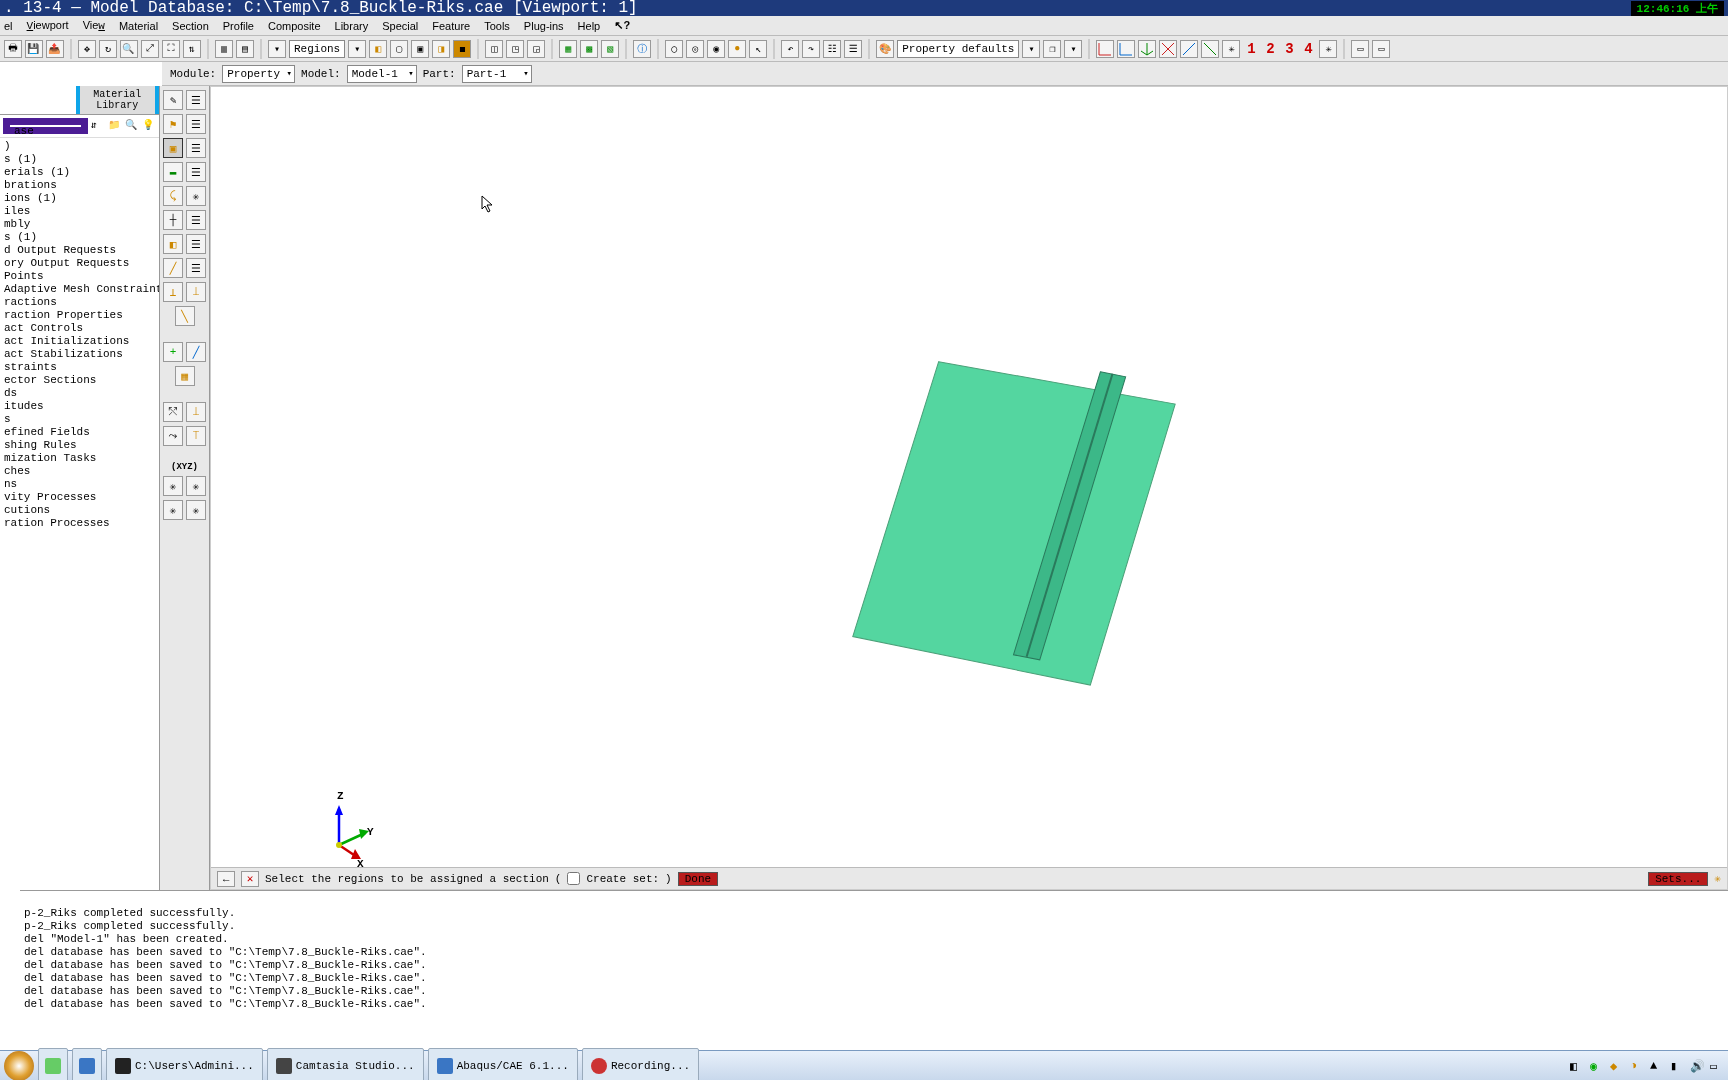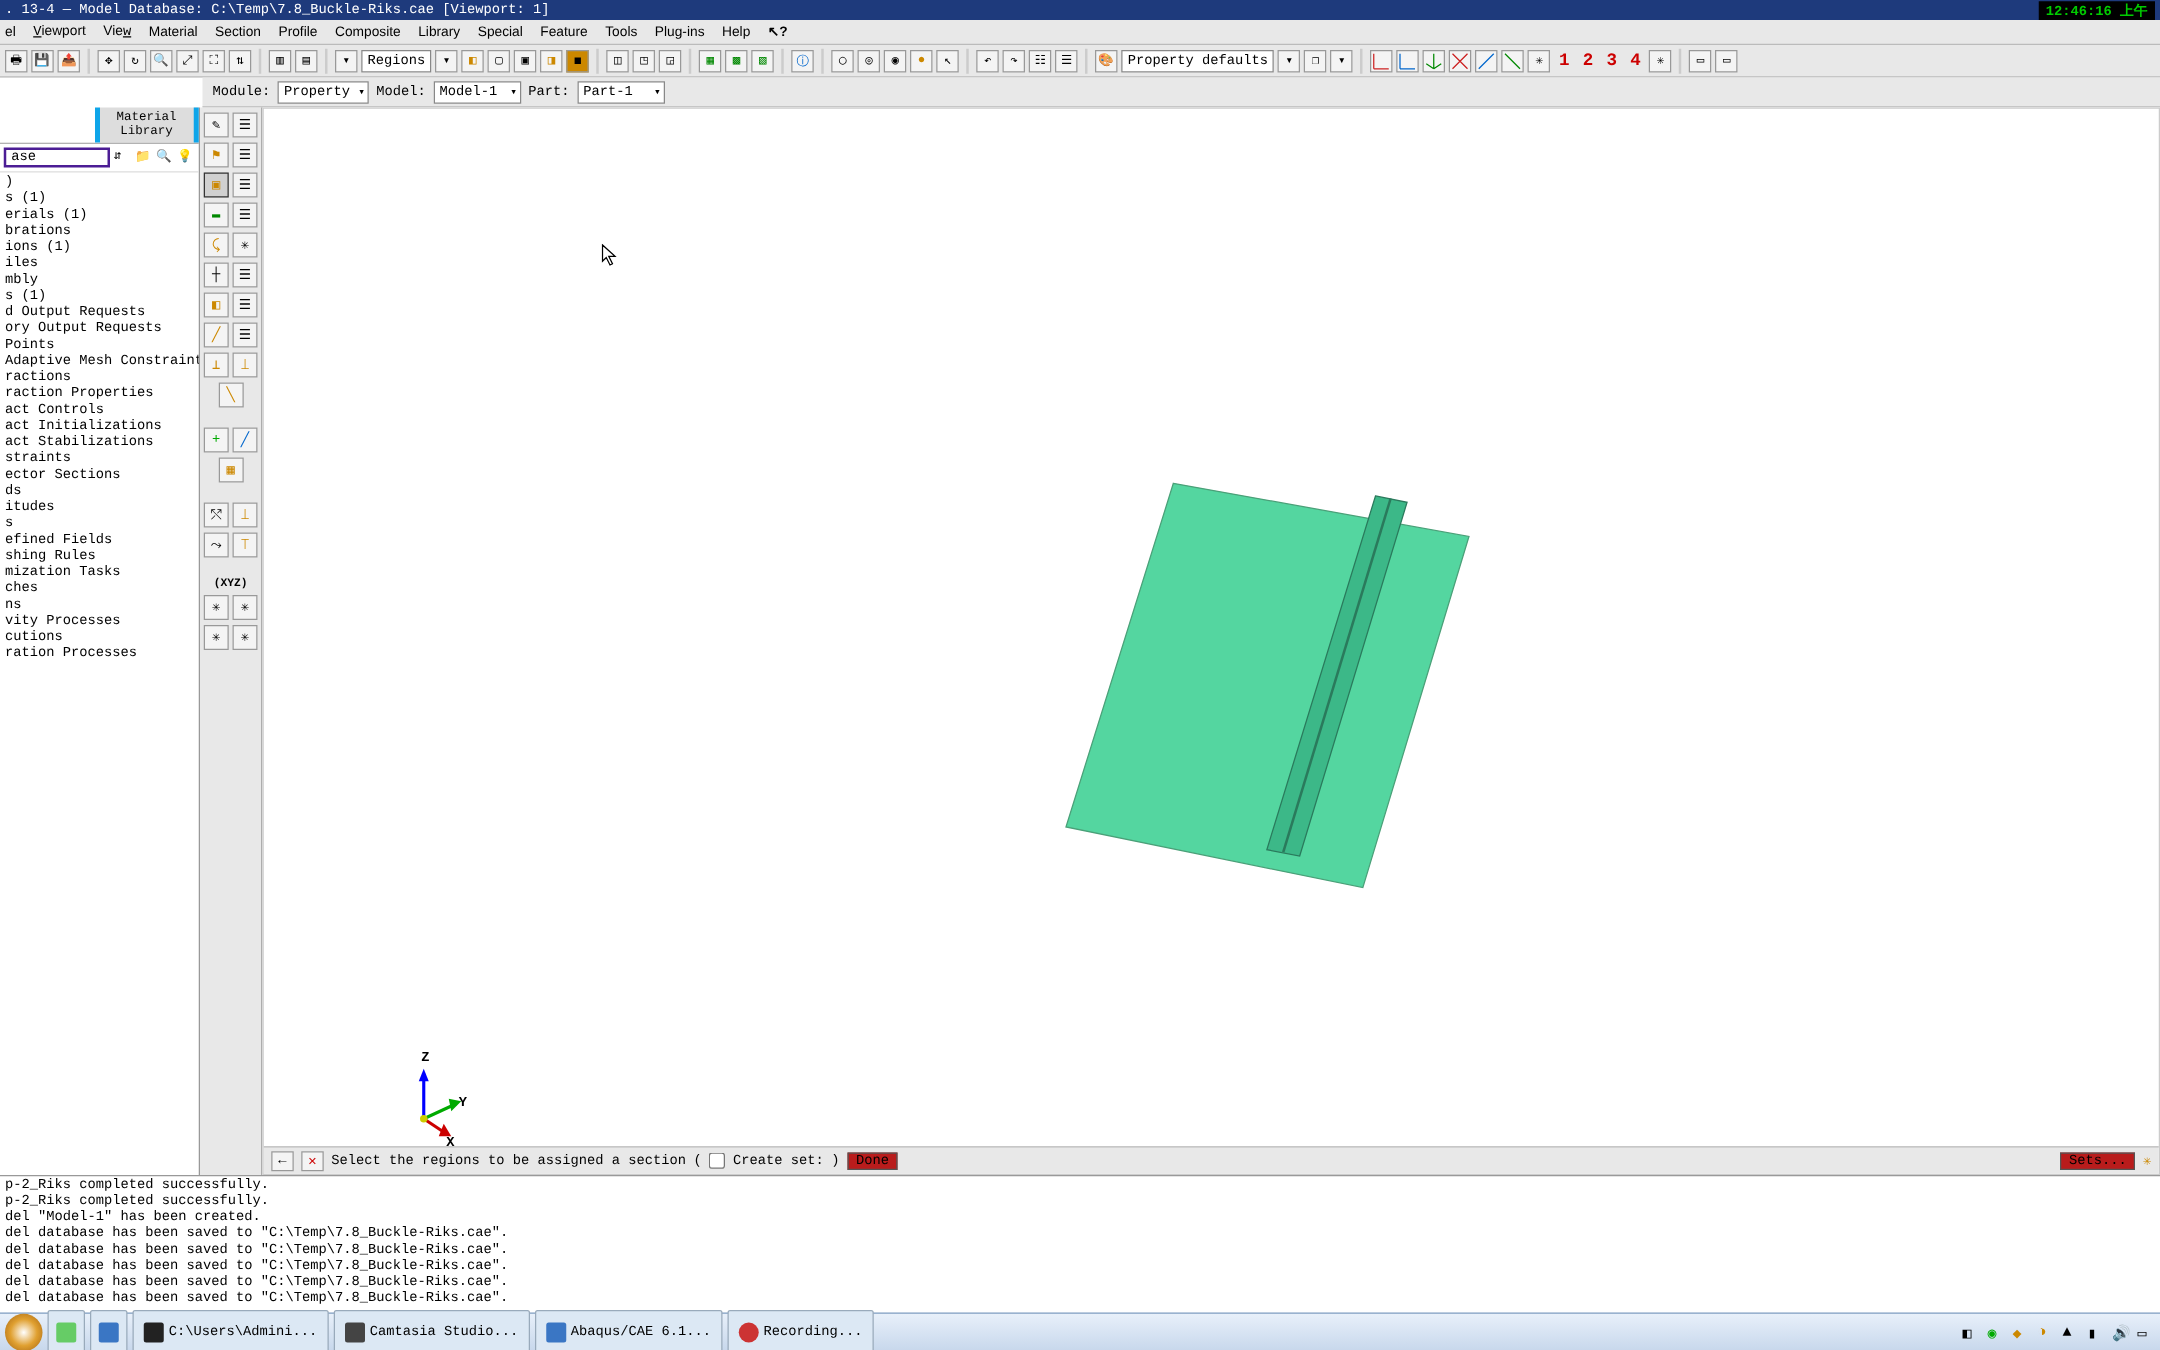--- a/index.html
+++ b/index.html
@@ -1,20 +1,20 @@
 <!DOCTYPE html>
 <html><head>
 <meta charset="utf-8">
 <style>
 * { margin: 0; padding: 0; box-sizing: border-box; font-family: "Courier New", monospace; font-size: 11px; }
 body { background: #fff; width: 1728px; height: 1080px; overflow: hidden; display: flex; flex-direction: column; }
 
 
 .title-bar { background: #1e3a7c; color: #fff; height: 16px; display: flex; align-items: center; padding: 0 4px; justify-content: space-between; }
-.title-bar .title { font-size: 11px; text-align: right; }
+.title-bar .title { font-size: 16px; text-align: right; }
 .title-bar .clock { background: #000; color: #0c0; padding: 0 6px; font-weight: bold; }
 
 
 .menu-bar { background: #e8e8e8; height: 20px; display: flex; align-items: center; padding: 0 4px; border-bottom: 1px solid #bbb; gap: 14px; }
 .menu-bar span { font-family: sans-serif; font-size: 11px; color: #000; cursor: pointer; }
 .menu-bar span u { text-decoration: underline; }
 
 
 .toolbar { background: #e8e8e8; height: 26px; display: flex; align-items: center; padding: 0 4px; border-bottom: 1px solid #bbb; gap: 3px; }
 .tb-icon { width: 18px; height: 18px; border: 1px solid #999; background: #f4f4f4; display: inline-flex; align-items: center; justify-content: center; font-size: 10px; cursor: pointer; }
@@ -30,21 +30,21 @@
 
 
 .main { flex: 1; display: flex; min-height: 0; }
 
 
 .tree-panel { width: 160px; background: #fff; border-right: 1px solid #999; display: flex; flex-direction: column; }
 .tree-tabs { display: flex; border-bottom: 1px solid #999; }
 .tree-tab { flex: 1; text-align: center; padding: 3px 4px; background: #ddd; border-right: 4px solid #0ea5e9; font-size: 10px; cursor: pointer; }
 .tree-tab.active { background: #fff; }
 .tree-top { display: flex; align-items: center; gap: 3px; padding: 3px; border-bottom: 1px solid #ddd; }
-.tree-top .combo-small { flex: 1; border: 2px solid #4c1d95; height: 16px; font-size: 10px; padding: 0 4px; }
+.tree-top .combo-small { flex: 1; border: 7px solid #4c1d95; height: 16px; font-size: 10px; padding: 0 4px; }
 .tree-top .mini-icon { width: 14px; height: 14px; font-size: 10px; cursor: pointer; }
 .tree-body { flex: 1; overflow: hidden; padding: 2px 0 2px 2px; }
 .tree-item { font-size: 11px; color: #000; padding: 0 2px; line-height: 13px; white-space: nowrap; cursor: pointer; }
 
 
 .toolbox { width: 50px; background: #e8e8e8; border-right: 1px solid #999; display: flex; flex-direction: column; align-items: center; padding: 4px 2px; gap: 4px; }
 .tool-row { display: flex; gap: 3px; }
 .tool-btn { width: 20px; height: 20px; border: 1px solid #999; background: #f4f4f4; display: flex; align-items: center; justify-content: center; font-size: 11px; cursor: pointer; }
 .tool-btn.selected { border: 1px solid #333; background: #d0d0d0; }
 .xyz-label { font-size: 9px; font-weight: bold; }
@@ -57,21 +57,21 @@
 
 .triad { position: absolute; left: 106px; bottom: 22px; width: 60px; height: 80px; }
 
 
 .prompt-bar { height: 22px; background: #e8e8e8; border-top: 1px solid #bbb; display: flex; align-items: center; padding: 0 6px; gap: 6px; font-size: 11px; }
 .prompt-bar .nav-btn { width: 18px; height: 16px; border: 1px solid #999; background: #f4f4f4; display: flex; align-items: center; justify-content: center; cursor: pointer; }
 .done-btn { border: 1px solid #555; padding: 0 6px; background: #b91c1c; cursor: pointer; }
 .prompt-bar .spacer { flex: 1; }
 
 
-.log { height: 110px; background: #fff; border-top: 1px solid #999; padding: 1px 4px; overflow: hidden; }
+.log { height: 160px; background: #fff; border-top: 1px solid #999; padding: 16px 4px; overflow: hidden; margin-left: 20px; }
 .log-line { font-size: 11px; color: #000; line-height: 13px; white-space: nowrap; }
 
 
 .taskbar { height: 30px; background: linear-gradient(#e8f0fa, #c8d8ec); border-top: 1px solid #7a9ac0; display: flex; align-items: center; padding: 0 4px; gap: 4px; }
 .tb-item { height: 36px; display: flex; align-items: center; gap: 4px; padding: 0 8px; border: 1px solid #9ab; background: #dce8f4; border-radius: 2px; font-family: sans-serif; font-size: 11px; cursor: pointer; }
 .tb-item .win-icon { width: 16px; height: 16px; background: #888; border-radius: 2px; }
 .start-orb { width: 30px; height: 30px; border-radius: 50%; background: radial-gradient(#fff,#e0a030,#a06010); cursor: pointer; }
 .tray { margin-left: auto; display: flex; gap: 6px; align-items: center; }
 .tray .tray-icon { width: 14px; height: 14px; font-size: 12px; cursor: pointer; }
 </style>

